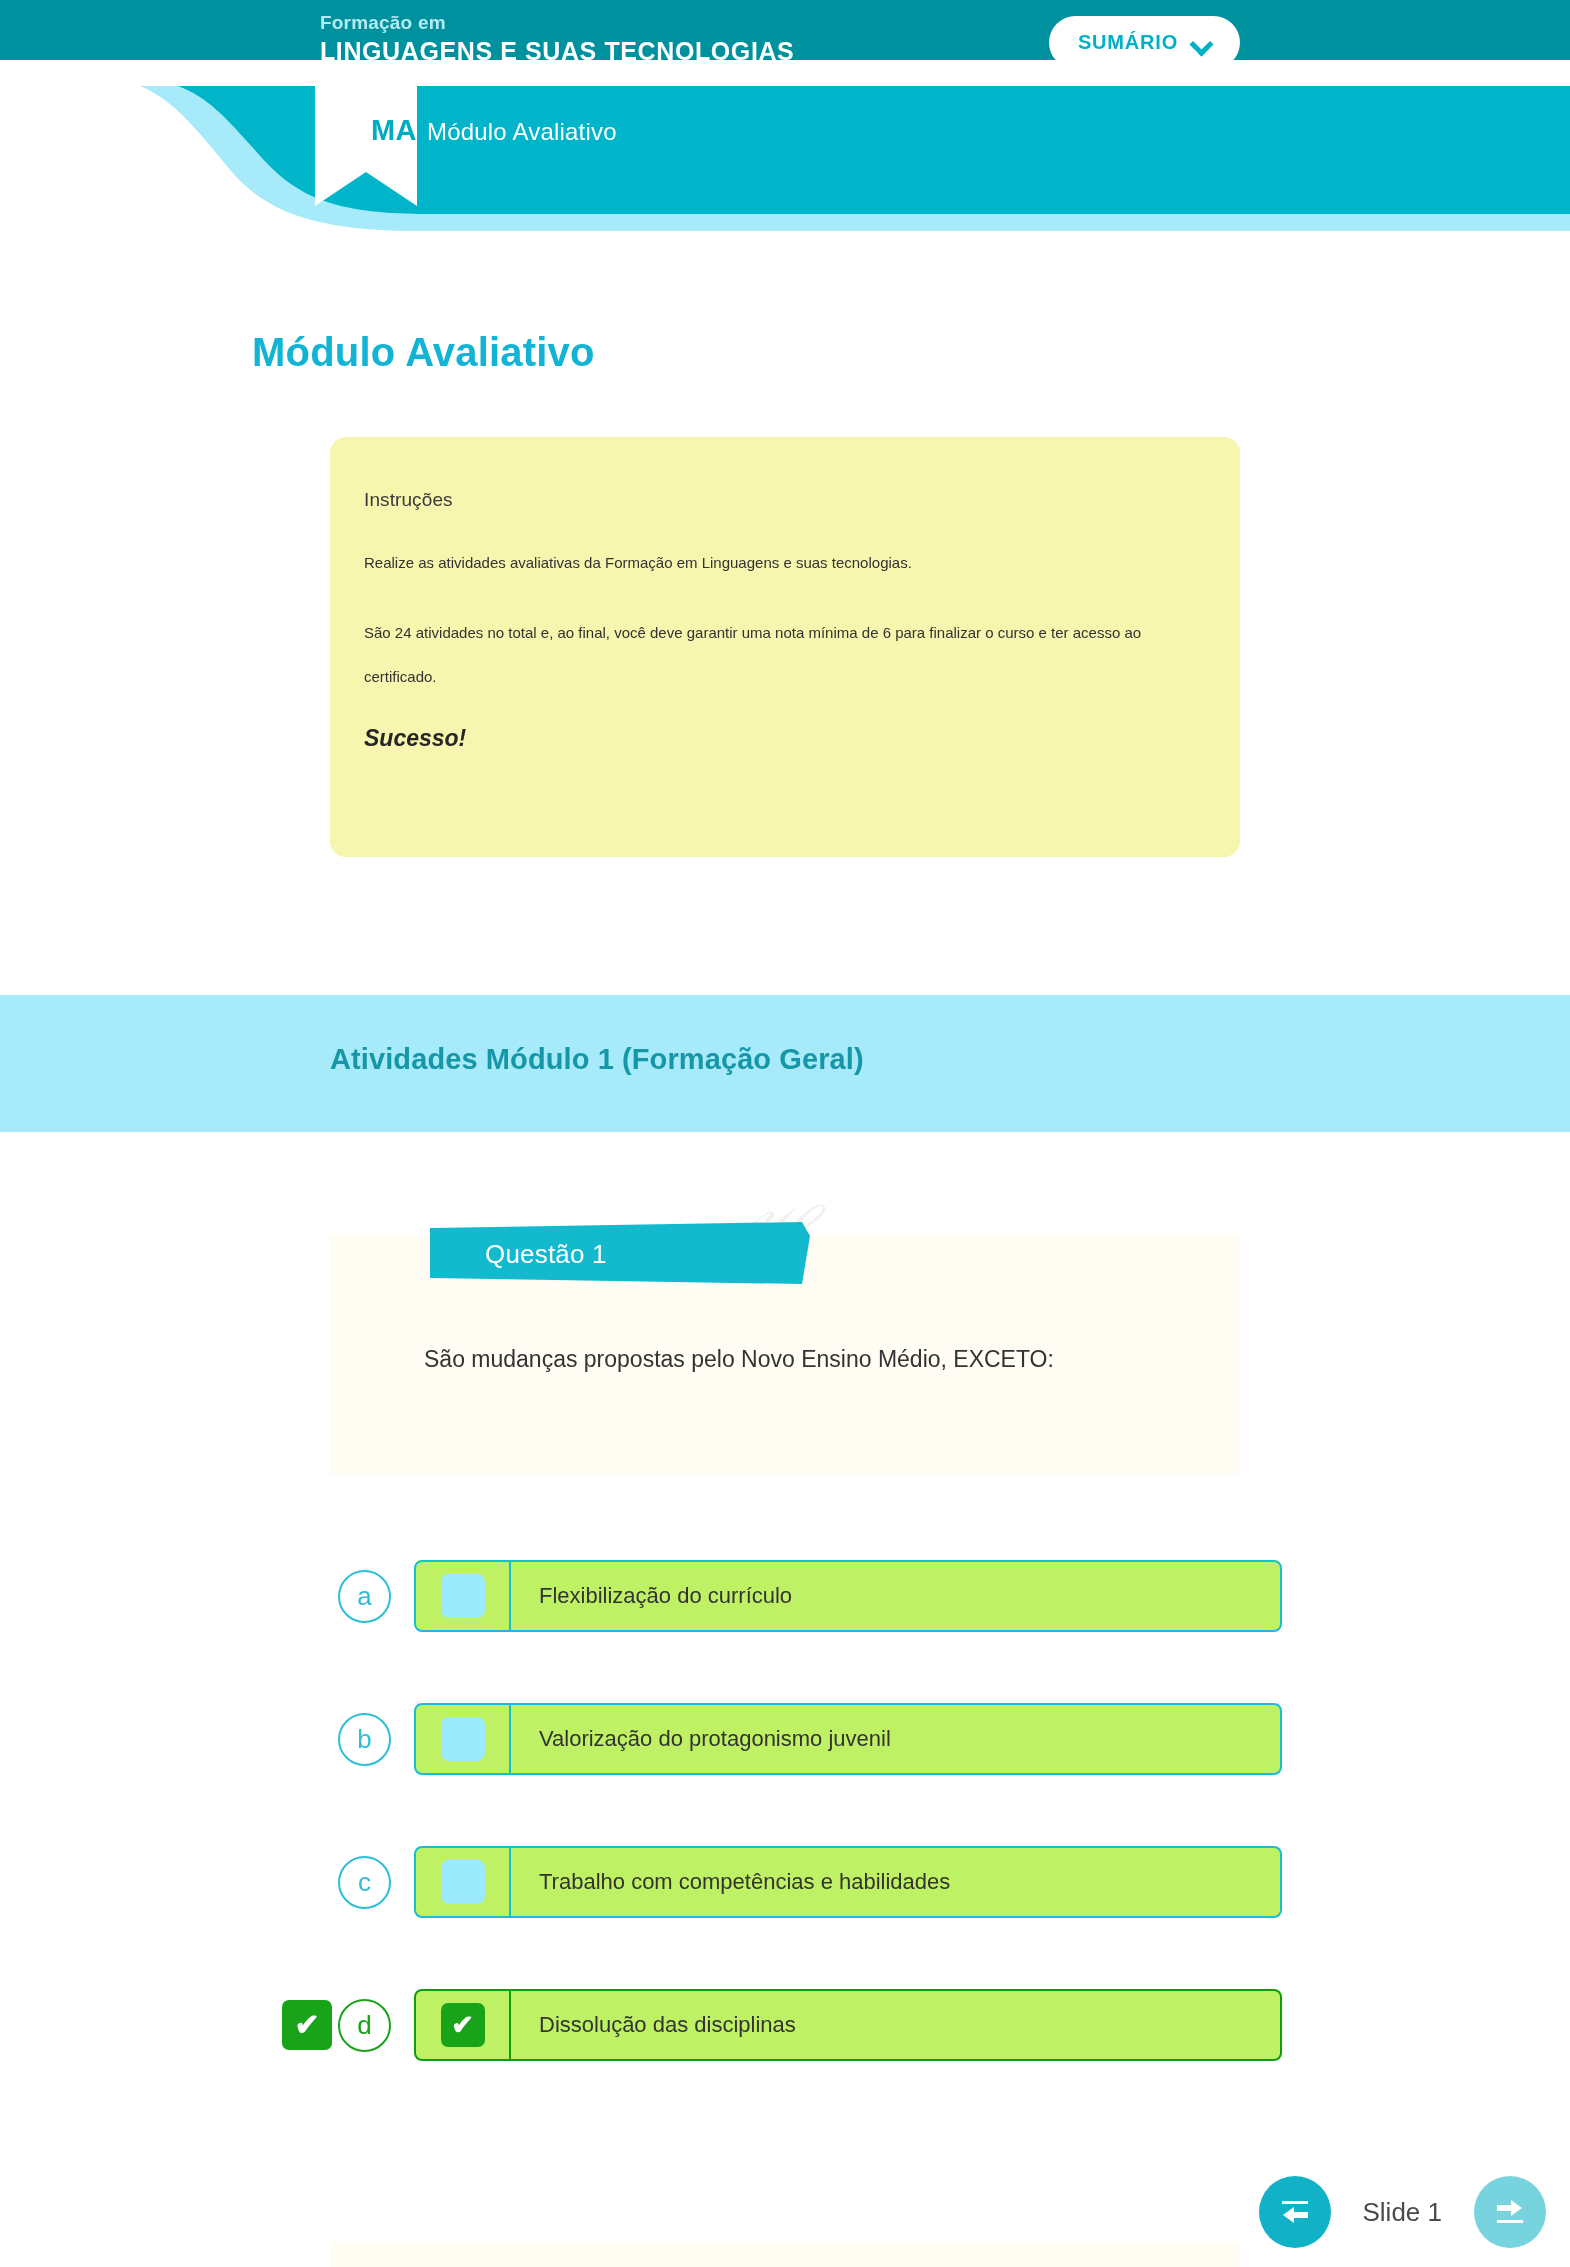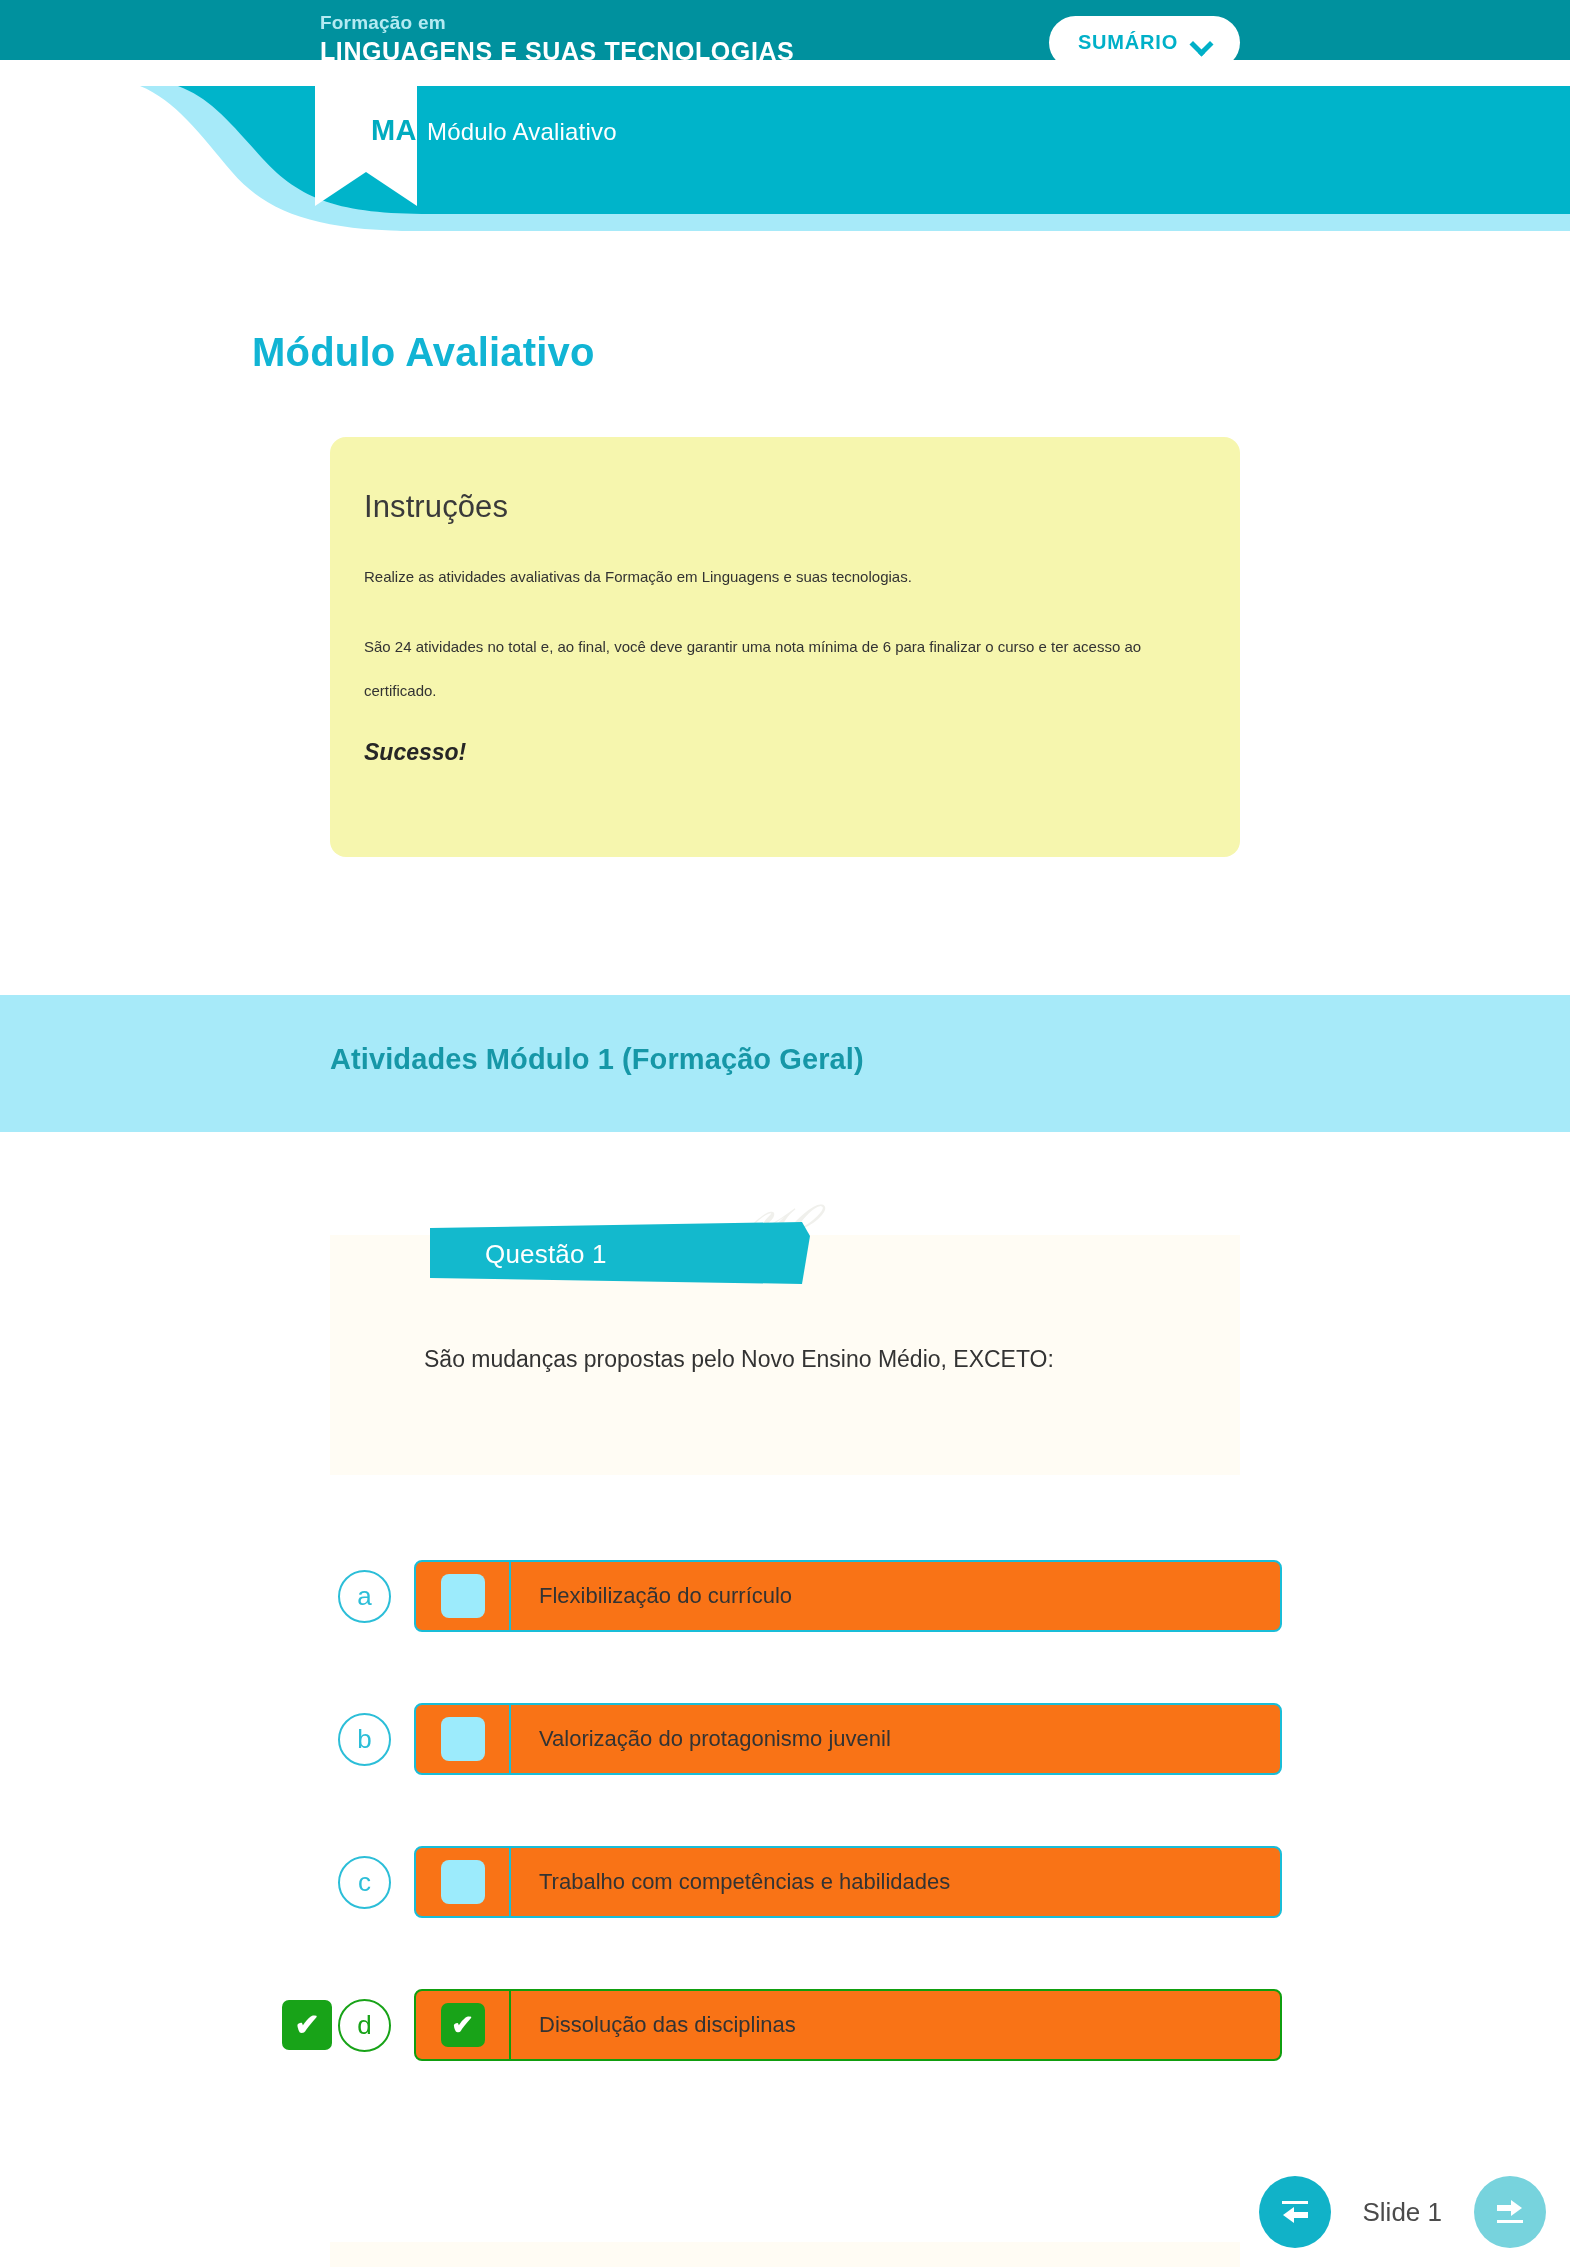--- a/index.html
+++ b/index.html
@@ -125,21 +125,21 @@
   
   .instr-card {
     position: absolute;
     left: 330px; top: 437px;
     width: 910px; height: 420px;
     background: #f6f6ae;
     border-radius: 16px;
     padding: 52px 60px 0 34px;
   }
   .instr-title {
-    font-size: 31px;
+    font-size: 19px;
     color: #3a3a3a;
     margin-bottom: 30px;
     letter-spacing: 0.1px;
   }
   .instr-p {
     font-size: 15px;
     color: #333333;
     line-height: 44px;
     margin-bottom: 26px;
   }
@@ -245,21 +245,21 @@
     font-size: 26px;
     color: #2cbed8;
     margin-right: 23px;
   }
   .opt-letter.correct { border-color: #18a318; color: #18a318; }
   .opt-box {
     flex: 1 1 auto;
     height: 72px;
     border: 2px solid #19bdd8;
     border-radius: 8px;
-    background: #f97316;
+    background: #bef264;
     display: flex;
     align-items: center;
   }
   .opt-box.correct { border-color: #0f9e0f; }
   .opt-check-cell {
     width: 95px;
     flex: 0 0 95px;
     height: 100%;
     border-right: 2px solid #19bdd8;
     display: flex;

